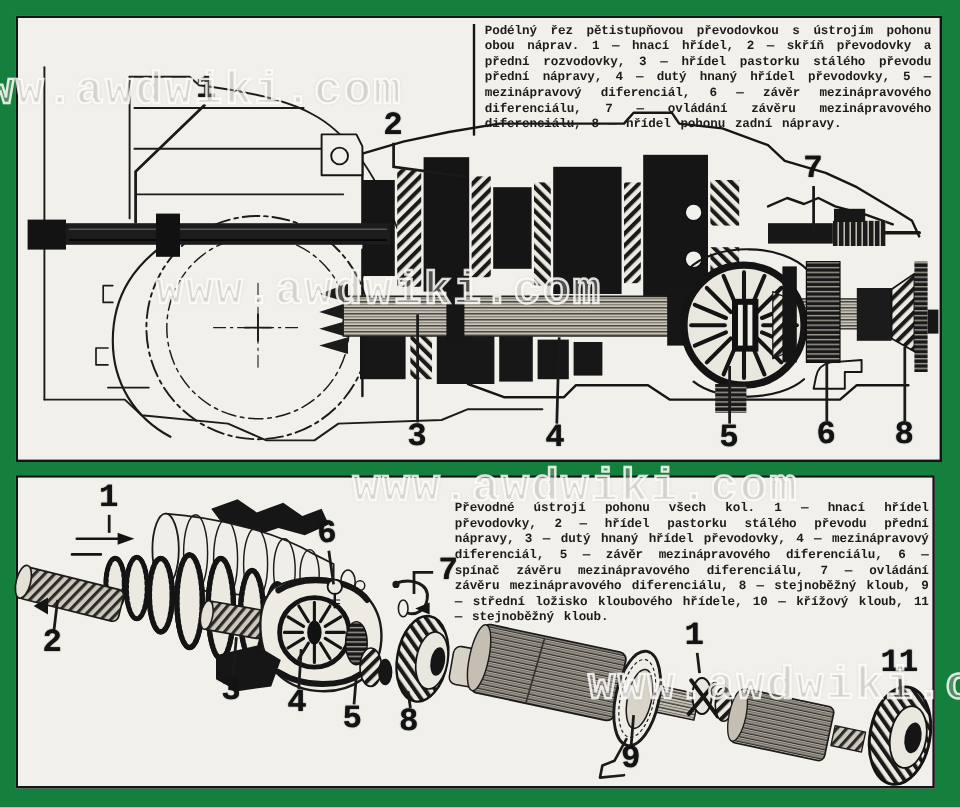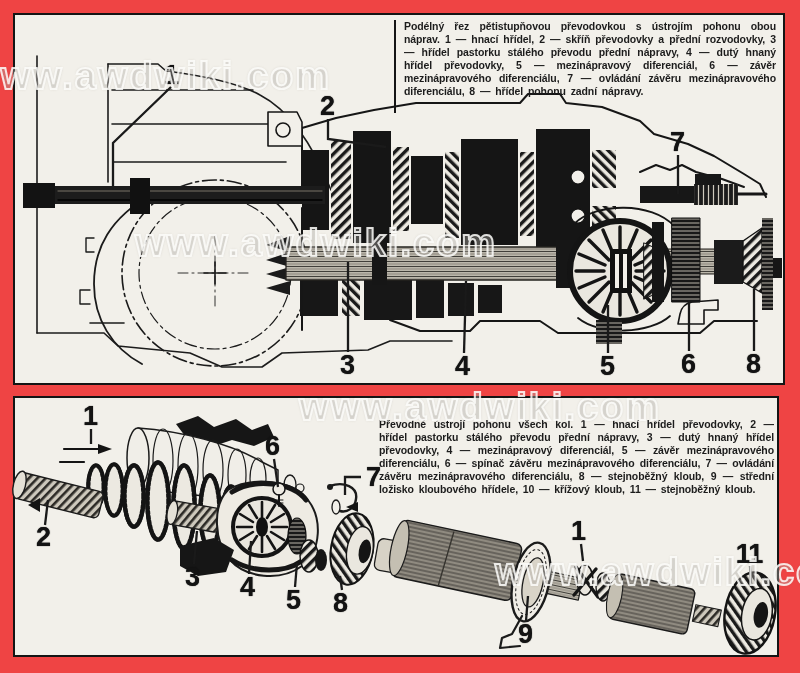--- a/index.html
+++ b/index.html
@@ -1,19 +1,19 @@
 <!DOCTYPE html>
 <html><head>
 <meta charset="utf-8">
 <style>
   html,body{margin:0;padding:0;background:#e8e6e0;}
   .page{
     position:relative; width:800px; height:673px; overflow:hidden;
-    background:#ef4444;
-    font-family:Liberation Sans, sans-serif;
+    background:#15803d;
+    font-family:Liberation Mono, monospace;
   }
   .panel{position:absolute; background:#f2f0ea; border:2.5px solid #151515; box-sizing:border-box; z-index:0;}
   .panel-top{left:13px; top:13px; width:772px; height:372px;}
   .panel-bottom{left:13px; top:396px; width:766px; height:261px;}
   #art{position:absolute; left:0; top:0; z-index:1; pointer-events:none;}
   .caption{
     position:absolute; z-index:2; color:#1c1c1c;
     font-size:10.5px; line-height:13px; font-weight:bold;
     text-align:justify; letter-spacing:-0.1px; word-spacing:2px;
   }

